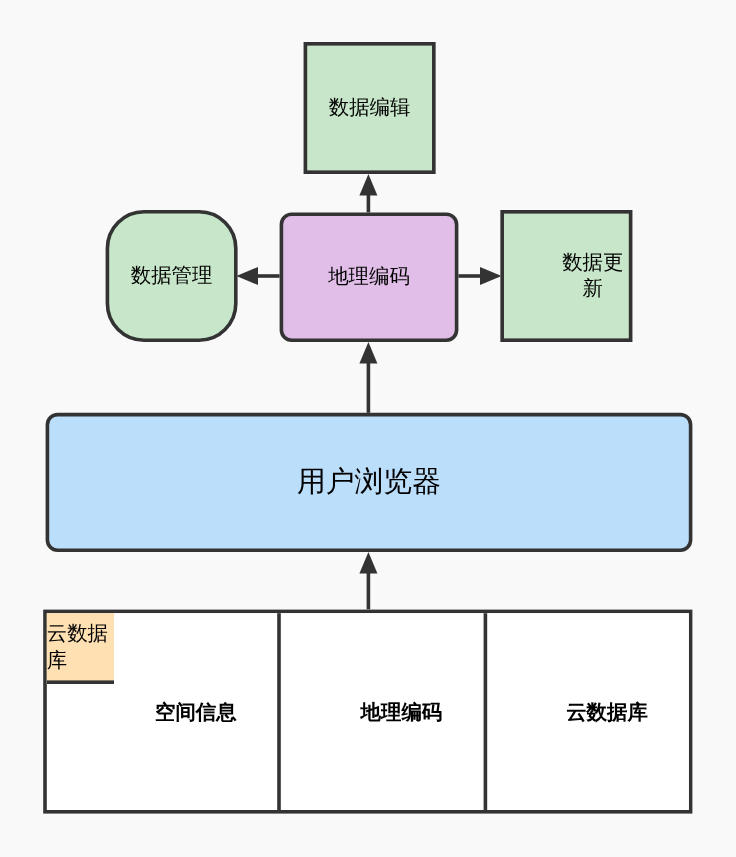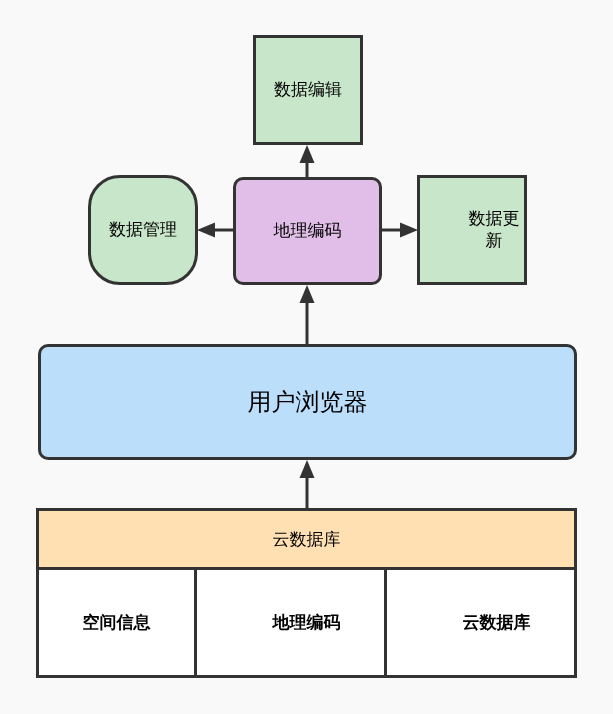--- a/index.html
+++ b/index.html
@@ -33,21 +33,21 @@
   .n-analysis    { left: 233px; top: 177px; width: 149px; height: 108px; }
   .n-data-update { left: 417px; top: 175px; width: 110px; height: 110px; }
   .n-browser     { left: 38px;  top: 344px; width: 539px; height: 116px; }
 
   .db-table {
     position: absolute;
     left: 36px; top: 508px; width: 541px; height: 170px;
     box-sizing: border-box;
     border: 3px solid #333333;
     display: flex;
-    flex-direction: column;
+    flex-direction: row;
     background: #ffffff;
   }
   .db-header {
     height: 56px;
     flex: 0 0 56px;
     background: #ffe0b2;
     border-bottom: 3px solid #333333;
     display: flex;
     align-items: center;
     justify-content: center;

